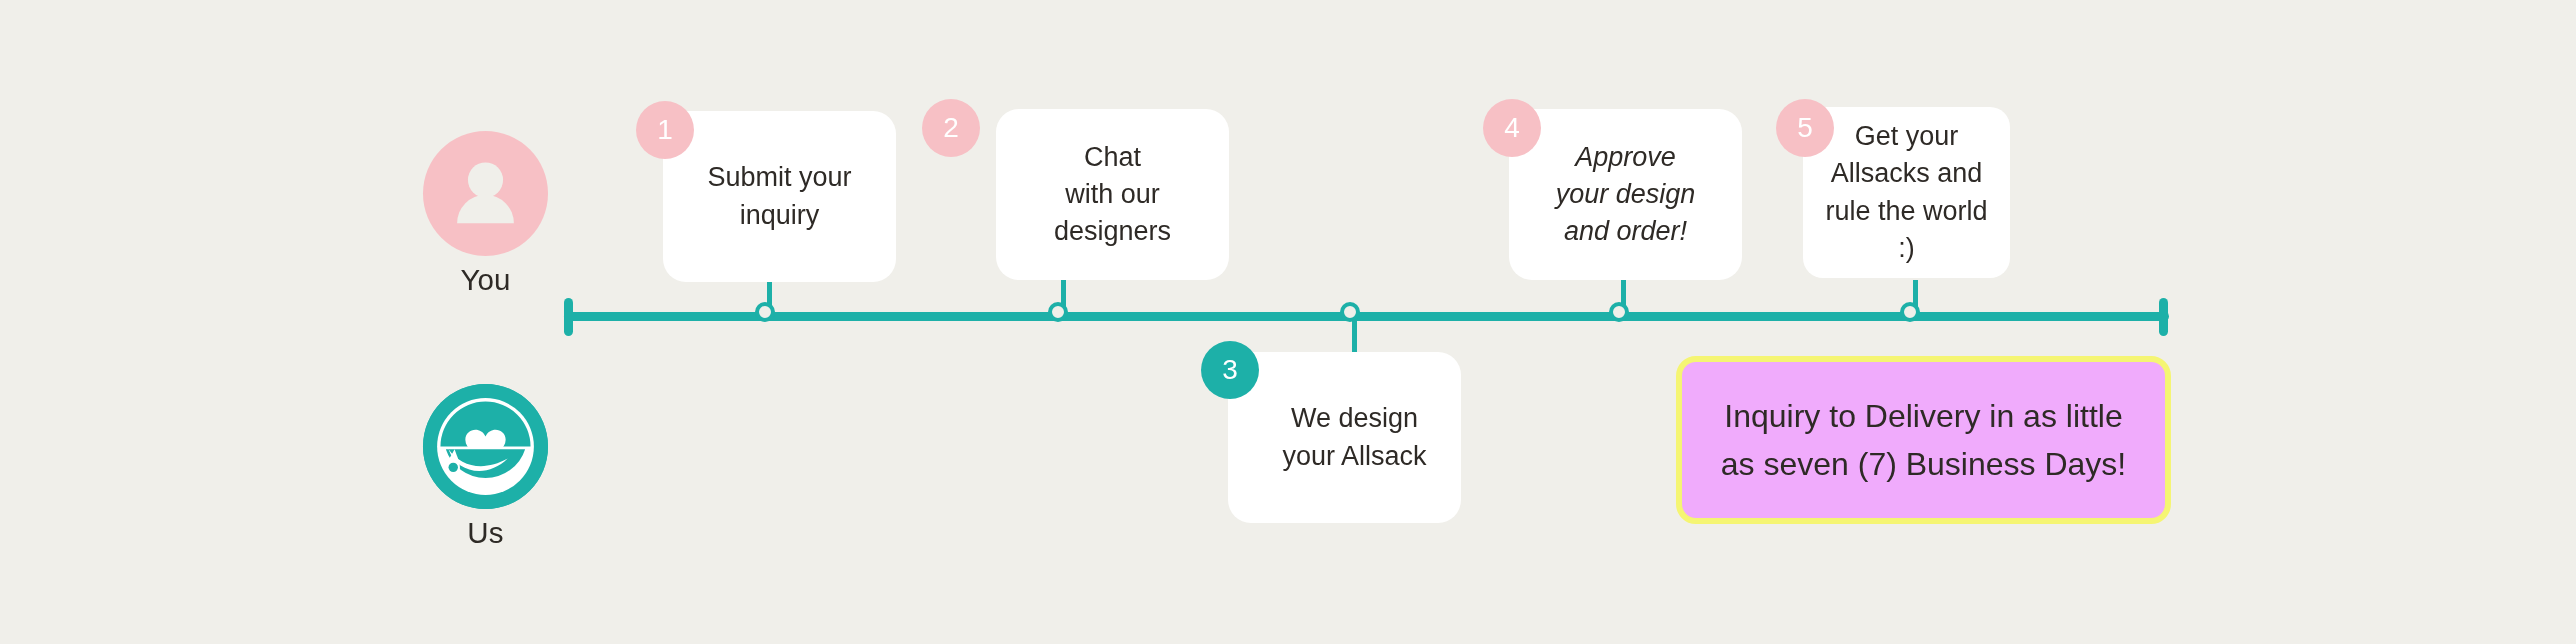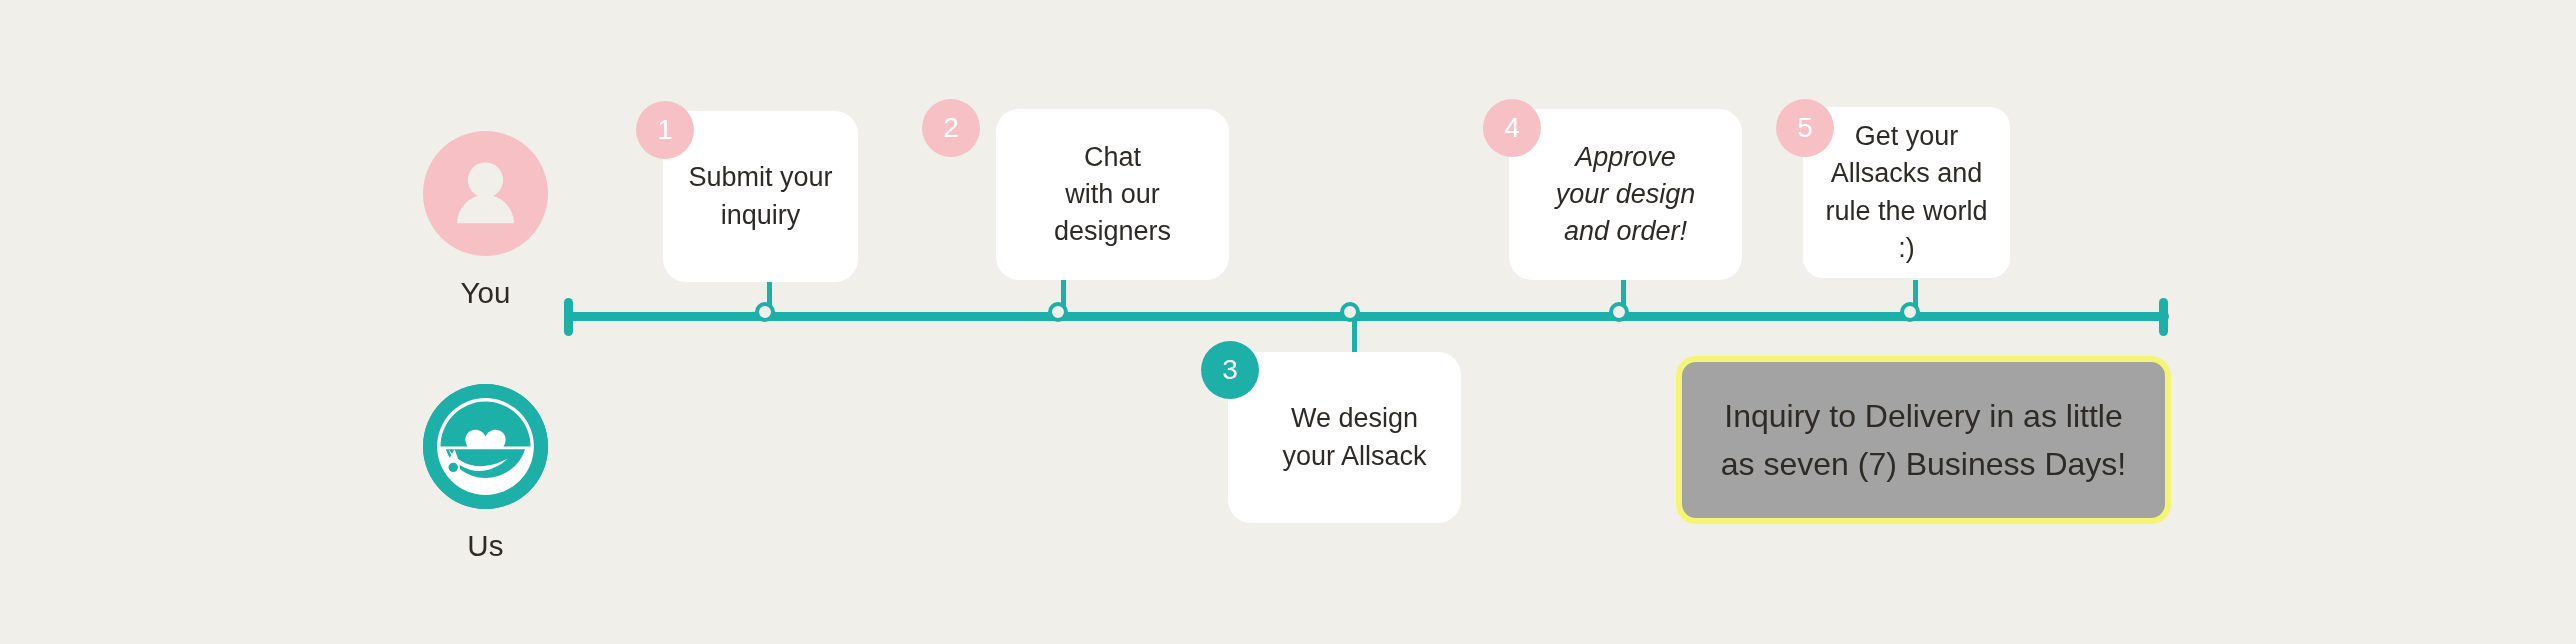--- a/index.html
+++ b/index.html
@@ -19,21 +19,21 @@
   .actor { position:absolute; display:flex; flex-direction:column; align-items:center; }
   .actor-circle {
     width:125px; height:125px; border-radius:50%;
     display:flex; align-items:center; justify-content:center;
   }
   .actor-circle.pink { background:#F7C0C5; }
   .actor-circle.teal-ring {
     background:#1DB0A8;
   }
   .actor-label {
-    margin-top:22px;
+    margin-top:9px;
     font-size:29.5px;
     color:#2E2A26;
     letter-spacing:0.1px;
     line-height:1;
   }
 
   
   #timeline-bar {
     position:absolute;
     background:#1DB0A8;
@@ -90,21 +90,21 @@
     color:#FFFFFF;
     z-index:6;
     line-height:1;
   }
   .badge.pink { background:#F7C0C5; }
   .badge.teal { background:#1DB0A8; }
 
   
   #callout {
     position:absolute;
-    background:#a3a3a3;
+    background:#f0abfc;
     border:6px solid #F5F573;
     border-radius:20px;
     display:flex;
     align-items:center;
     justify-content:center;
     text-align:center;
     z-index:5;
   }
   #callout-text {
     font-size:32px;
@@ -153,21 +153,21 @@
   <div class="stem" style="left:1352px; top:315px; height:38px;"></div>
   <div class="stem" style="left:1621px; top:280px; height:35px;"></div>
   <div class="stem" style="left:1913px; top:280px; height:35px;"></div>
 
   <div class="marker" style="left:755px; top:302px;"></div>
   <div class="marker" style="left:1048px; top:302px;"></div>
   <div class="marker" style="left:1340px; top:302px;"></div>
   <div class="marker" style="left:1609px; top:302px;"></div>
   <div class="marker" style="left:1900px; top:302px;"></div>
 
-  <div class="card" style="left:663px; top:111px; width:195px; height:171px;">
+  <div class="card" style="left:663px; top:111px; width:233px; height:171px;">
     <div class="card-text">Submit your
 inquiry</div>
   </div>
   <div class="badge pink" style="left:636px; top:101px;">
     <span>1</span>
   </div>
 
   <div class="card" style="left:996px; top:109px; width:233px; height:171px;">
     <div class="card-text">Chat
 with our

